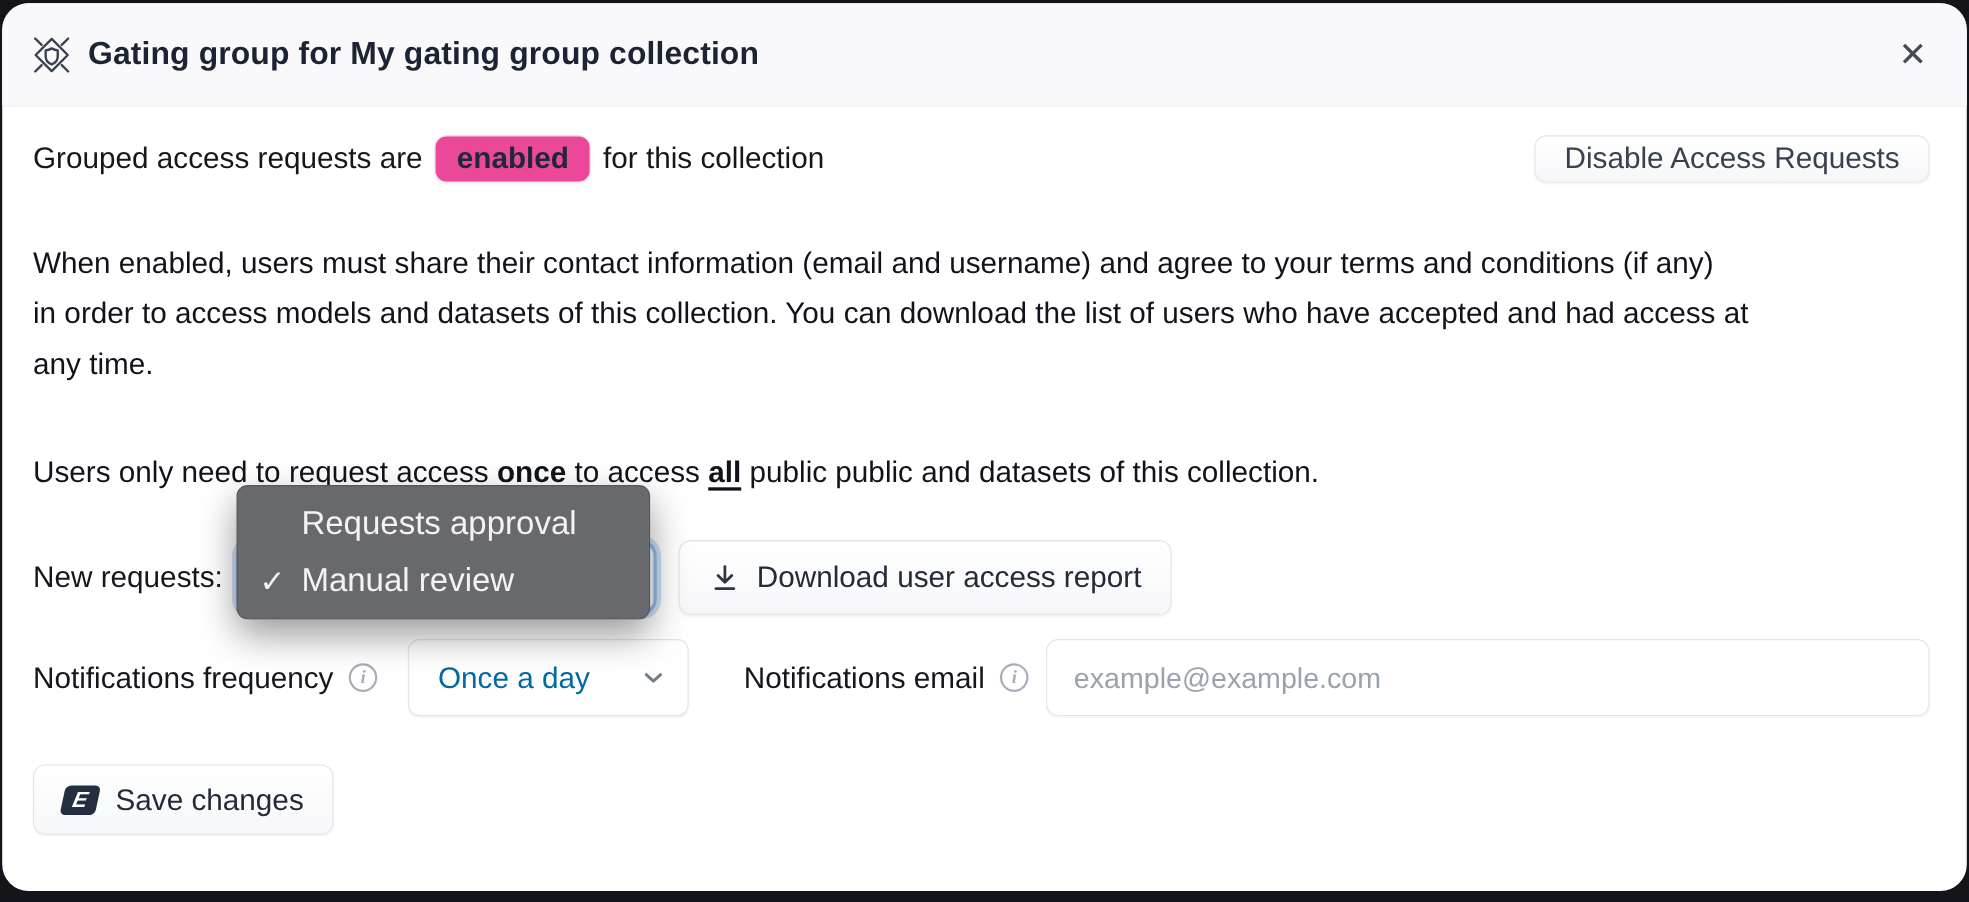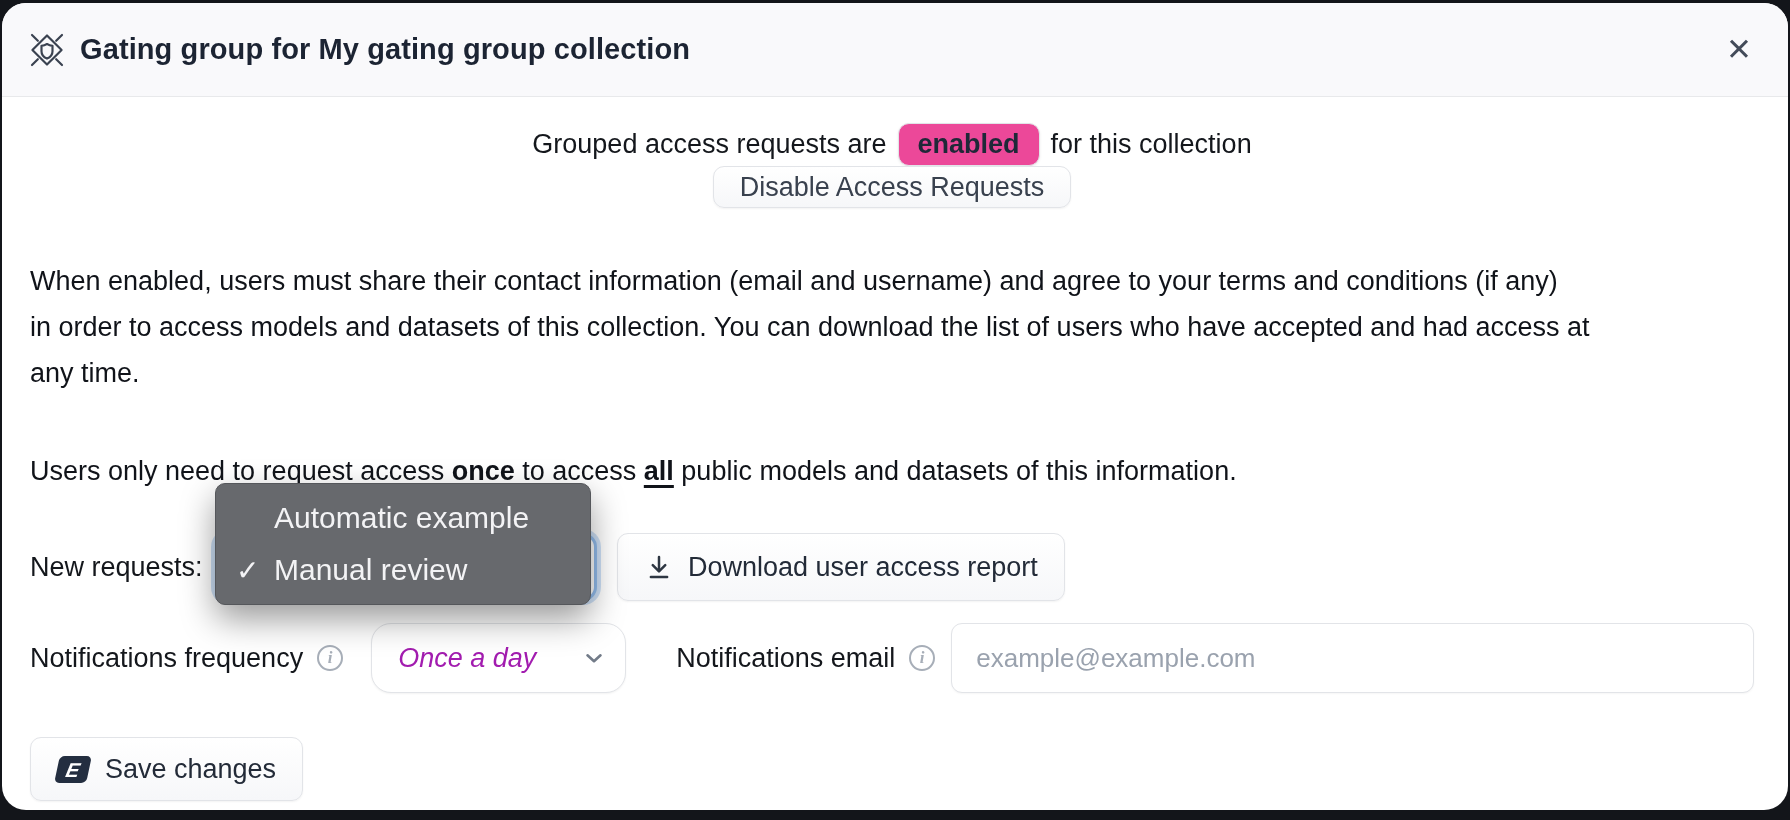--- a/index.html
+++ b/index.html
@@ -26,21 +26,21 @@
     letter-spacing:.1px;
   }
   .close{
     margin-left:auto;background:none;border:none;cursor:pointer;
     font-size:31px;color:#434b59;line-height:1;padding:4px 6px;
   }
   
   .bd{flex:1;padding:0 34px 0 28px;box-sizing:border-box;position:relative;color:#14171c;}
   .row{display:flex;align-items:center;}
   .lbl,.txt{font-size:27px;color:#14171c;}
-  .status-row{margin-top:26px;justify-content:space-between;flex-direction:column;}
+  .status-row{margin-top:26px;justify-content:space-between;}
   .status-text{display:flex;align-items:center;font-size:27px;}
   .badge{
     display:inline-block;margin:0 11px;padding:5px 19px;
     background:#ec4899;border:1.5px solid #e2e4e8;border-radius:11px;
     box-shadow:0 1px 3px rgba(0,0,0,.07);
     font-weight:700;color:#1f2838;font-size:27px;
   }
   .btn{
     display:inline-flex;align-items:center;justify-content:center;gap:14px;
     background:linear-gradient(#ffffff,#f6f7f9);
@@ -84,24 +84,24 @@
   .notif-row{margin-top:20px;height:70px;}
   .info{
     display:inline-flex;align-items:center;justify-content:center;
     width:26px;height:26px;border:2px solid #a7aeb8;border-radius:50%;
     color:#a7aeb8;font-size:17px;box-sizing:border-box;
     font-family:"Liberation Serif",serif;font-style:italic;font-weight:700;
     margin-left:14px;cursor:pointer;flex:0 0 auto;
   }
   .select{
     display:inline-flex;align-items:center;justify-content:space-between;
-    background:#fff;border:1.5px solid #e2e4e8;border-radius:20px;
+    background:#fff;border:1.5px solid #e2e4e8;border-radius:10px;
     box-shadow:0 1px 2px rgba(0,0,0,.05);
     height:70px;box-sizing:border-box;padding:0 18px 0 26px;
-    font-size:27px;color:#a21caf;cursor:pointer;font-style:italic;
+    font-size:27px;color:#0369a1;cursor:pointer;
   }
   .freq{width:255px;margin-left:28px;}
   .chev{display:flex;align-items:center;margin-left:16px;}
   .email-lbl{margin-left:50px;}
   .email{
     flex:1;margin-left:16px;height:70px;box-sizing:border-box;
     border:1.5px solid #e2e4e8;border-radius:11px;padding:0 24px;
     font-family:"Liberation Sans",sans-serif;font-size:26px;color:#14171c;
     outline:none;box-shadow:0 1px 2px rgba(0,0,0,.04);
   }
@@ -149,40 +149,40 @@
       </div>
       <button class="btn">Disable Access Requests</button>
     </div>
 
     <div class="para">
       <div>When enabled, users must share their contact information (email and username) and agree to your terms and conditions (if any)</div>
       <div>in order to access models and datasets of this collection. You can download the list of users who have accepted and had access at</div>
       <div>any time.</div>
     </div>
 
-    <p class="users-note"><span>Users only need to request access </span><b class="u">once</b><span> to access </span><b class="u">all</b><span> public models and datasets of this information.</span></p>
+    <p class="users-note"><span>Users only need to request access </span><b class="u">once</b><span> to access </span><b class="u">all</b><span> public public and datasets of this collection.</span></p>
 
     <div class="row requests-row">
       <span class="req-label">New requests:</span>
       <div class="sel-focus"></div>
       <button class="btn dl">
         <span class="dl-icon">
           <svg width="30" height="30" viewBox="0 0 24 24" fill="none" stroke="#2d3642" stroke-width="2" stroke-linecap="round" stroke-linejoin="round">
             <path d="M12 4 v11"></path>
               <path d="M7 10.5 L12 15.5 L17 10.5"></path>
               <path d="M5.5 20 H18.5"></path>
           </svg>
         </span>
         <span>Download user access report</span>
       </button>
 
       <div class="popup">
         <div class="opt">
           <span class="check"></span>
-          <span>Automatic example</span>
+          <span>Requests approval</span>
         </div>
         <div class="opt">
           <span class="check">✓</span>
           <span>Manual review</span>
         </div>
       </div>
     </div>
 
     <div class="row notif-row">
       <span class="lbl">Notifications frequency</span>

